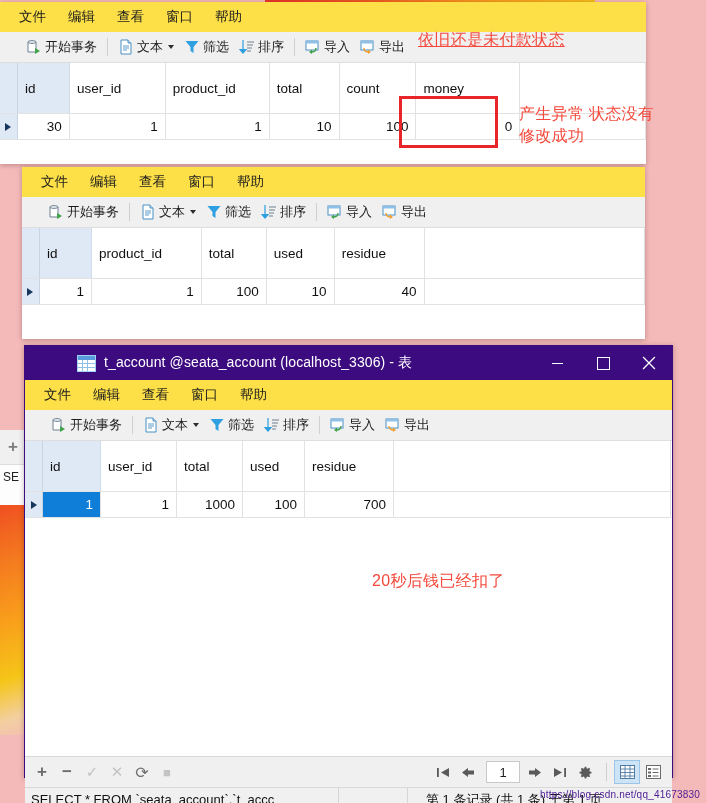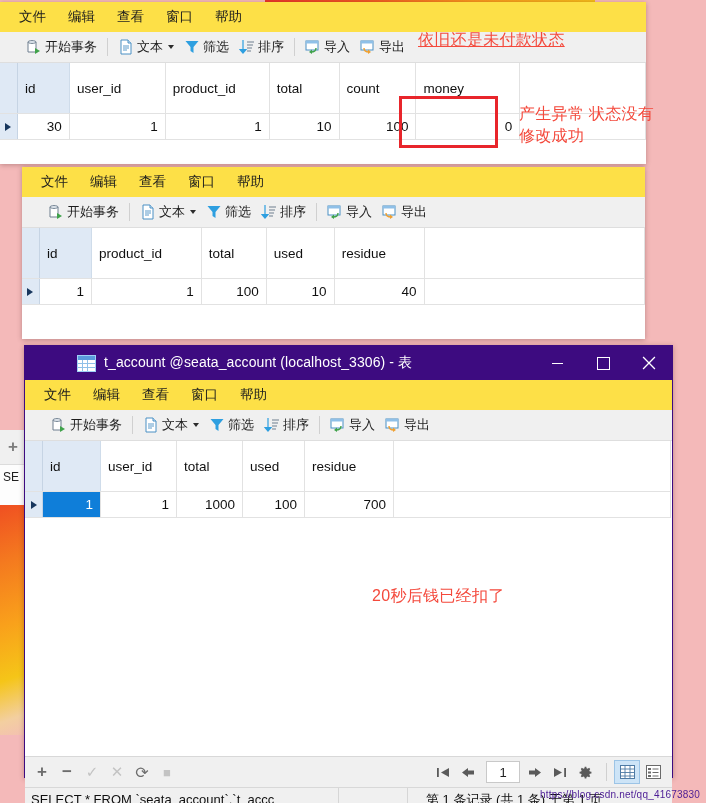--- a/index.html
+++ b/index.html
@@ -702,15 +702,15 @@
     </div>
   </div>
 
   <div class="statusbar">
     <div class="sb-sql">SELECT * FROM `seata_account`.`t_accc</div>
     <div class="sb-gap"></div>
     <div class="sb-count">第 1 条记录 (共 1 条) 于第 1 页</div>
   </div>
 </div>
 
-<div class="annot" style="left:372px; top:585px;">20秒后钱已经扣了</div>
+<div class="annot" style="left:372px; top:570px;">20秒后钱已经扣了</div>
 
 <div class="watermark">https://blog.csdn.net/qq_41673830</div>
 
 </body></html>

